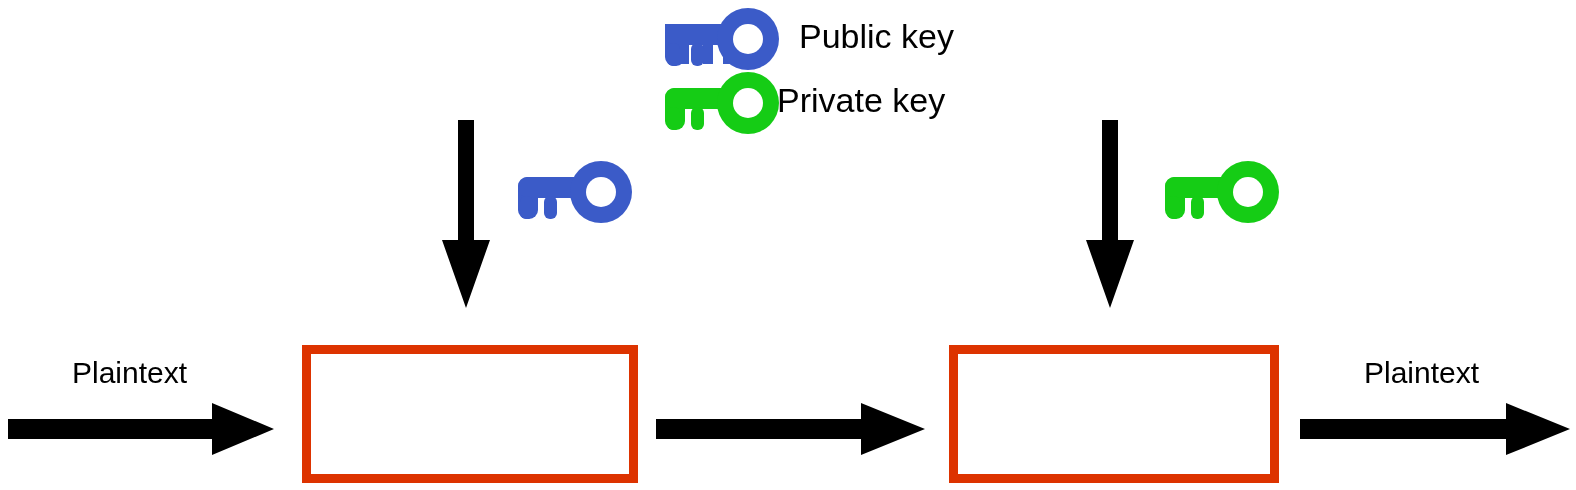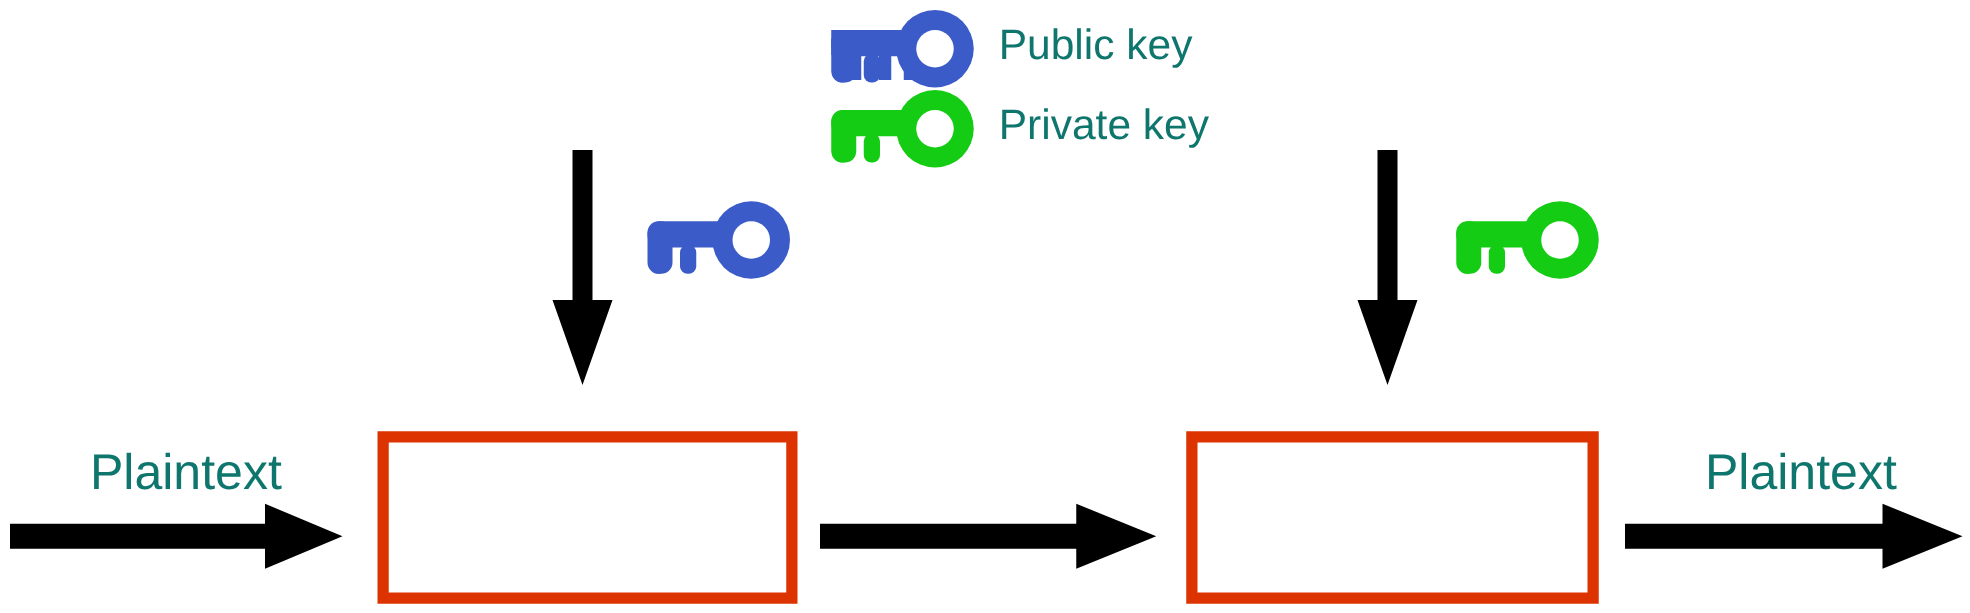--- a/index.html
+++ b/index.html
@@ -13,29 +13,29 @@
     width: 1576px;
     height: 490px;
     background: #ffffff;
     overflow: hidden;
     font-family: "Liberation Sans", sans-serif;
   }
 
   
   .label {
     position: absolute;
-    color: #0f766e;
+    color: #000000;
     font-family: "Liberation Sans", sans-serif;
     font-size: 33px;
     line-height: 1;
     white-space: nowrap;
     letter-spacing: 0px;
   }
   .legend-label { font-size: 34px; }
-  .flow-label   { font-size: 40px; }
+  .flow-label   { font-size: 30px; }
 
   
   .proc-box {
     position: absolute;
     background: #ffffff;
     border: 9px solid #DD3300;
     box-sizing: border-box;
   }
 
   
@@ -130,20 +130,20 @@
   <div class="proc-box" style="left:302px; top:345px; width:336px; height:138px;">
     
   </div>
 
   <div class="proc-box" style="left:949px; top:345px; width:330px; height:138px;">
     
   </div>
 
   <div class="label legend-label" style="left:799px; top:19px;">Public key</div>
 
-  <div class="label legend-label" style="left:799px; top:83px;">Private key</div>
+  <div class="label legend-label" style="left:777px; top:83px;">Private key</div>
 
   <div class="label flow-label" style="left:72px; top:358px;">Plaintext</div>
 
 
   <div class="label flow-label" style="left:1364px; top:358px;">Plaintext</div>
 
 </div>
 
 </body></html>

